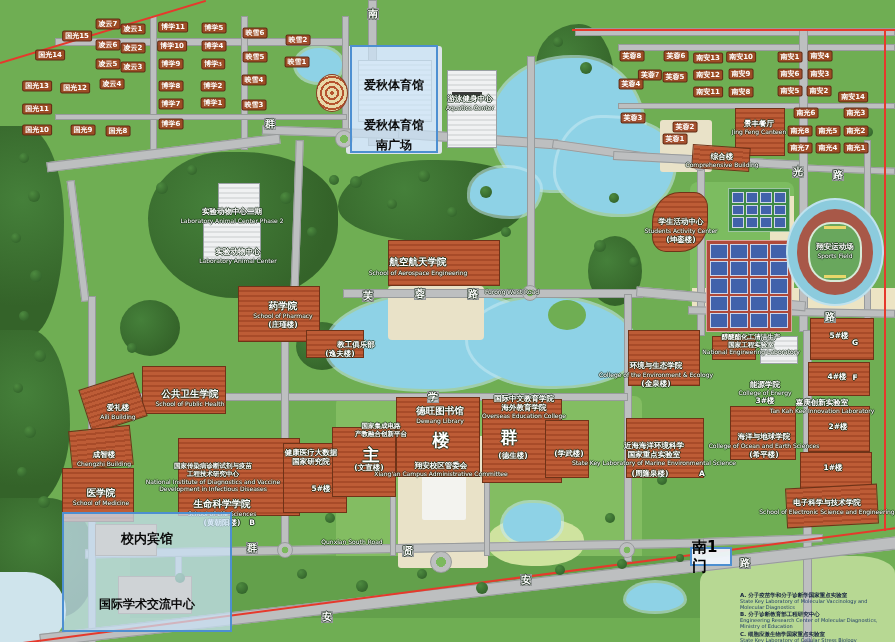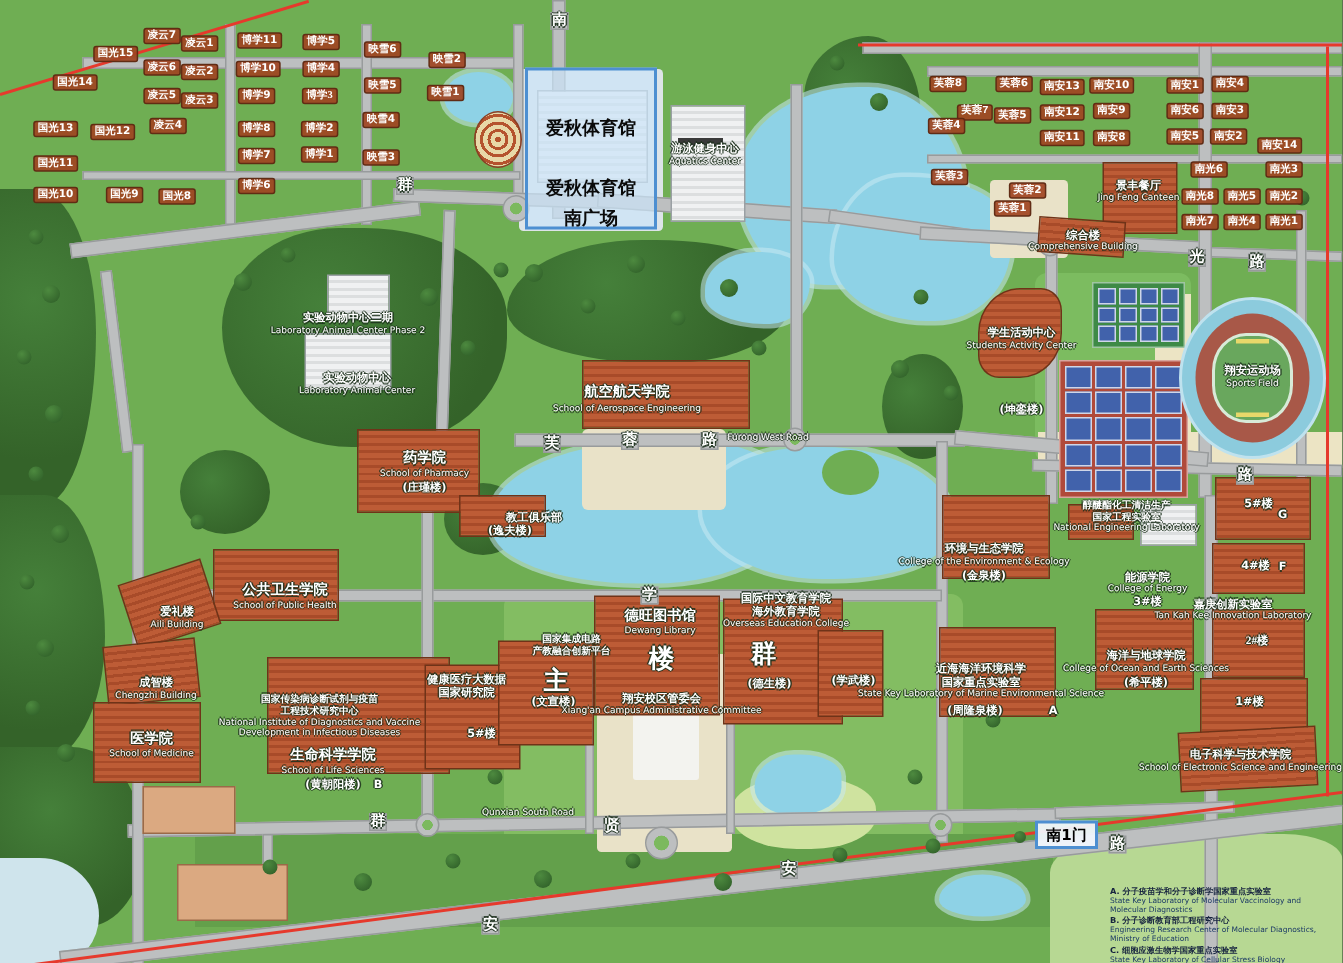--- a/index.html
+++ b/index.html
@@ -46,21 +46,21 @@
   .obox .ol{position:absolute;left:50%;transform:translateX(-50%);white-space:nowrap;color:#0a0a0a;font-weight:700;}
   #gym-box{left:350px;top:45px;width:88px;height:108px;}
   #gym-box .l1{top:30px;font-size:12px;}
   #gym-box .l2{top:70px;font-size:12px;}
   #gym-box .l3{top:90px;font-size:12px;}
   #hotel-box{left:62px;top:512px;width:170px;height:120px;}
   #hotel-box .l1{top:16px;font-size:13px;}
   #hotel-box .l2{top:82px;font-size:12px;}
   #gate-box{left:690px;top:547px;width:42px;height:19px;background:rgba(240,246,252,.95);
             border:2px solid #4d8fd1;z-index:40;display:flex;align-items:center;justify-content:center;
-            font-weight:700;font-size:10px;color:#000;position:absolute;}
+            font-weight:700;font-size:15px;color:#000;position:absolute;}
   #legend{position:absolute;left:740px;top:592px;width:152px;z-index:45;}
   .lg-cn{font-size:5.5px;font-weight:700;color:#16233f;line-height:1.25;}
   .lg-en{font-size:5px;color:#1c3a66;line-height:1.15;margin-bottom:1px;}
 </style>
 </head>
 <body>
 
 <div id="map">
   <div id="layers">
       <div class="patch" style="left:336px;top:396px;width:306px;height:172px;background:#83bd62;border-radius:8px;"></div>
@@ -371,39 +371,39 @@
       <div class="lbl en6" style="left:751px;top:352px;">National Engineering Laboratory</div>
       <div class="lbl cn7" style="left:765px;top:385px;">能源学院</div>
       <div class="lbl en6" style="left:765px;top:393px;">College of Energy</div>
       <div class="lbl mk" style="left:765px;top:401px;">3#楼</div>
       <div class="lbl cn7" style="left:822px;top:403px;">嘉庚创新实验室</div>
       <div class="lbl en6" style="left:822px;top:411px;">Tan Kah Kee Innovation Laboratory</div>
       <div class="lbl mk" style="left:839px;top:336px;">5#楼</div>
       <div class="lbl mk" style="left:855px;top:343px;">G</div>
       <div class="lbl mk" style="left:837px;top:377px;">4#楼</div>
       <div class="lbl mk" style="left:855px;top:378px;">F</div>
-      <div class="lbl mk" style="left:838px;top:427px;font-family:Liberation Serif, serif;">2#楼</div>
+      <div class="lbl mk" style="left:838px;top:427px;">2#楼</div>
       <div class="lbl mk" style="left:833px;top:468px;">1#楼</div>
       <div class="lbl mk" style="left:702px;top:474px;">A</div>
       <div class="lbl cn7" style="left:654px;top:446px;">近海海洋环境科学</div>
       <div class="lbl cn7" style="left:654px;top:455px;">国家重点实验室</div>
       <div class="lbl en6" style="left:654px;top:463px;">State Key Laboratory of Marine Environmental Science</div>
       <div class="lbl cn7" style="left:650px;top:474px;">(周隆泉楼)</div>
       <div class="lbl cn7" style="left:764px;top:437px;">海洋与地球学院</div>
       <div class="lbl en6" style="left:764px;top:446px;">College of Ocean and Earth Sciences</div>
       <div class="lbl cn7" style="left:764px;top:455px;">(希平楼)</div>
       <div class="lbl cn7" style="left:827px;top:503px;">电子科学与技术学院</div>
       <div class="lbl en6" style="left:827px;top:512px;">School of Electronic Science and Engineering</div>
       <div class="lbl cn7" style="left:759px;top:124px;">景丰餐厅</div>
       <div class="lbl en6" style="left:759px;top:132px;">Jing Feng Canteen</div>
       <div class="lbl cn7" style="left:722px;top:157px;">综合楼</div>
       <div class="lbl en6" style="left:722px;top:165px;">Comprehensive Building</div>
       <div class="lbl cn7" style="left:681px;top:222px;">学生活动中心</div>
       <div class="lbl en6" style="left:681px;top:231px;">Students Activity Center</div>
-      <div class="lbl cn7" style="left:681px;top:240px;margin-top:33px;">(坤銮楼)</div>
+      <div class="lbl cn7" style="left:681px;top:240px;">(坤銮楼)</div>
       <div class="lbl cn7" style="left:470px;top:99px;">游泳健身中心</div>
       <div class="lbl en6" style="left:470px;top:108px;">Aquatics Center</div>
       <div class="lbl cn7" style="left:835px;top:247px;">翔安运动场</div>
       <div class="lbl en6" style="left:835px;top:256px;">Sports Field</div>
       <div class="lbl road" style="left:373px;top:14px;">南</div>
       <div class="lbl road" style="left:270px;top:124px;">群</div>
       <div class="lbl road" style="left:368px;top:296px;">芙</div>
       <div class="lbl road" style="left:420px;top:294px;">蓉</div>
       <div class="lbl road" style="left:473px;top:294px;">路</div>
       <div class="lbl en6" style="left:512px;top:292px;">Furong West Road</div>
@@ -418,20 +418,24 @@
       <div class="lbl road" style="left:838px;top:175px;">路</div>
       <div class="lbl road" style="left:830px;top:317px;">路</div>
     </div>
 
   <div class="obox" id="gym-box">
     <div class="ol l1">爱秋体育馆</div>
     <div class="ol l2">爱秋体育馆</div>
     <div class="ol l3">南广场</div>
   </div>
 
+  <div class="obox" id="hotel-box">
+    <div class="ol l1">校内宾馆</div>
+    <div class="ol l2">国际学术交流中心</div>
+  </div>
 
   <div id="gate-box">
     <span>南1门</span>
   </div>
 
   <div id="legend">
     <div class="lg-item">
       <div class="lg-cn">A. 分子疫苗学和分子诊断学国家重点实验室</div>
       <div class="lg-en">State Key Laboratory of Molecular Vaccinology and Molecular Diagnostics</div>
     </div>

